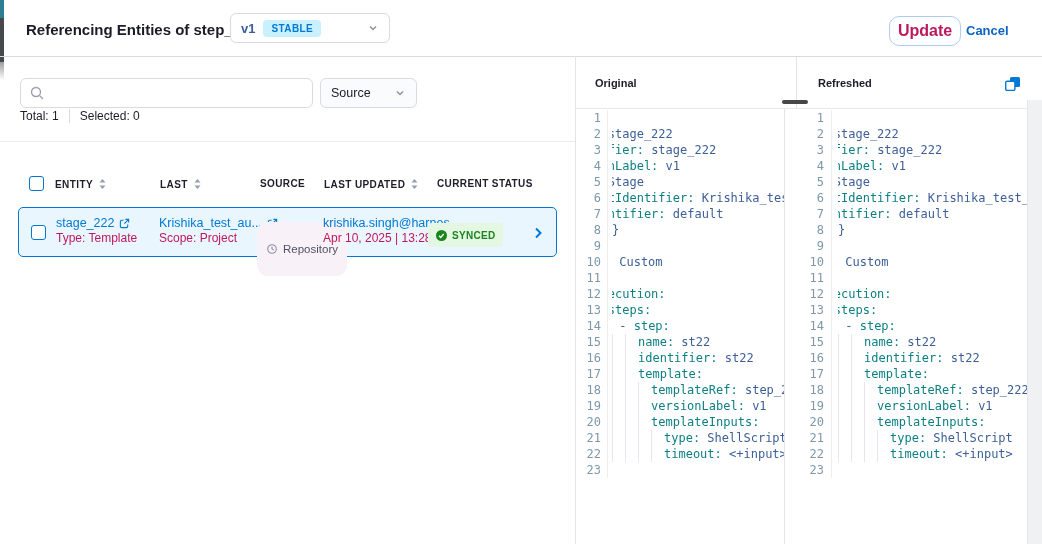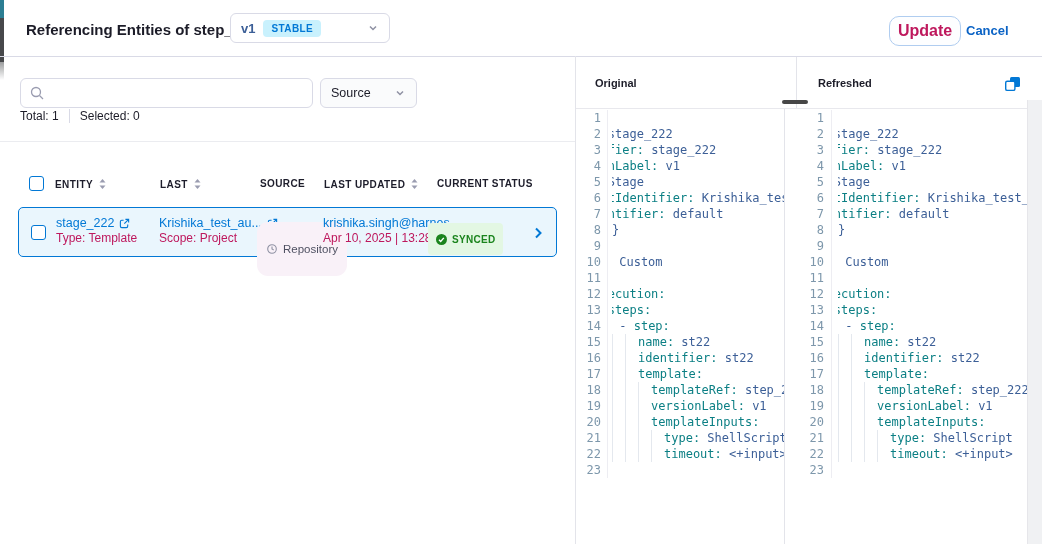--- a/index.html
+++ b/index.html
@@ -41,21 +41,21 @@
   .th-entity{left:55px;}.th-scope{left:160px;}.th-source{left:260px;}.th-updated{left:324px;}.th-status{left:437px;}
   .sort{display:flex;cursor:pointer;}
 
   .row{position:absolute;left:18px;top:207px;width:539px;height:50px;background:#eaf6fd;border:1px solid #0278d5;border-radius:5px;box-sizing:border-box;cursor:pointer;}
   .row .cb{position:absolute;left:12px;top:17px;}
   .cell{position:absolute;top:8px;}
   .cell .l1{display:flex;align-items:center;gap:5px;font-size:12.5px;font-weight:500;color:#0278d5;line-height:15px;}
   .cell .l2{font-size:12px;color:#be185d;margin-top:0;line-height:15px;}
   .cell-entity{left:37px;}.cell-scope{left:140px;}.cell-updated{left:304px;}
   .src-badge{position:absolute;left:238px;top:14px;height:22px;background:#f9f1f8;border-radius:11px;display:flex;align-items:center;gap:5px;padding:16px 9px;font-size:11.5px;color:#4f5162;}
-  .sync-badge{position:absolute;left:409px;top:15px;height:32px;background:#e3f7e3;border-radius:4px;display:flex;align-items:center;gap:5px;padding:0 8px;font-size:10px;font-weight:700;letter-spacing:.3px;color:#1b841d;box-sizing:border-box;}
+  .sync-badge{position:absolute;left:409px;top:15px;height:24px;background:#e3f7e3;border-radius:4px;display:flex;align-items:center;gap:5px;padding:0 8px;font-size:10px;font-weight:700;letter-spacing:.3px;color:#1b841d;box-sizing:border-box;}
   .row-chev{position:absolute;left:512px;top:18px;display:flex;cursor:pointer;}
 
   
   .vdiv-left{position:absolute;left:575px;top:56px;height:488px;width:1px;background:#e3e4ea;}
   .panel-hdr-div{position:absolute;left:796px;top:57px;height:51px;width:1px;background:#e3e4ea;}
   .code-div{position:absolute;left:784px;top:108px;height:436px;width:1px;background:#e3e4ea;}
   .code-top{position:absolute;left:576px;top:108px;width:451px;height:1px;background:#e8e8ed;}
   .panel-title{position:absolute;top:77px;font-size:11px;font-weight:700;}
   .orig-title{left:595px;}
   .refr-title{left:818px;}

